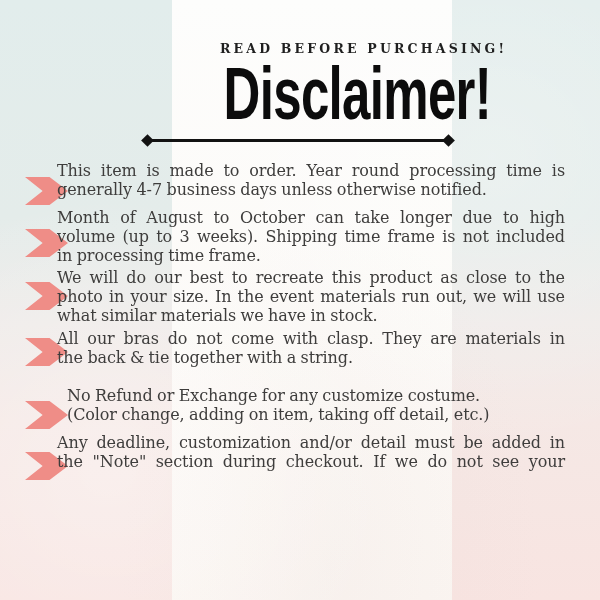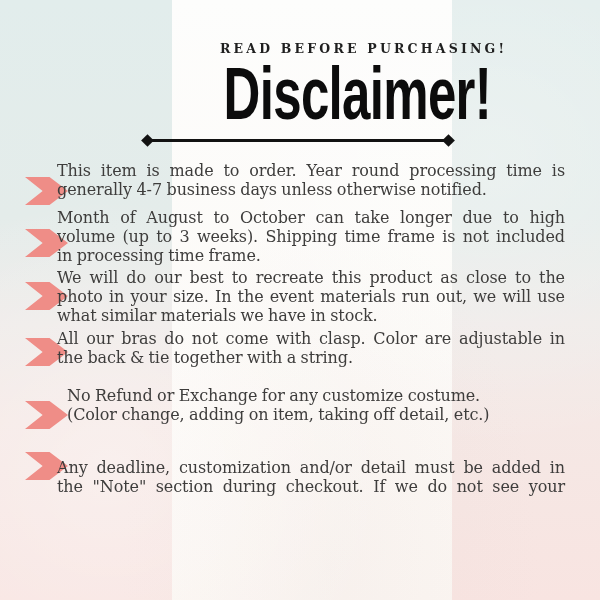--- a/index.html
+++ b/index.html
@@ -83,28 +83,28 @@
         <div class="line last">in processing time frame.</div>
       </div>
       <div class="arrow" style="top: 282px; background: rgb(239, 141, 135);"></div>
       <div class="para" style="top: 268px;">
         <div class="line">We will do our best to recreate this product as close to the</div>
         <div class="line">photo in your size. In the event materials run out, we will use</div>
         <div class="line last">what similar materials we have in stock.</div>
       </div>
       <div class="arrow" style="top: 338px; background: rgb(239, 141, 135);"></div>
       <div class="para" style="top: 329px;">
-        <div class="line">All our bras do not come with clasp. Color are adjustable in</div>
+        <div class="line">All our bras do not come with clasp. They are materials in</div>
         <div class="line last">the back &amp; tie together with a string.</div>
       </div>
       <div class="arrow" style="top: 401px; background: rgb(239, 141, 135);"></div>
       <div class="para plain" style="top: 386px; margin-left: 10px;">
         <div class="line">No Refund or Exchange for any customize costume.</div>
         <div class="line last">(Color change, adding on item, taking off detail, etc.)</div>
       </div>
       <div class="arrow" style="top: 452px; background: rgb(239, 141, 135);"></div>
-      <div class="para" style="top: 433px; margin-top: 25px;">
+      <div class="para" style="top: 433px;">
         <div class="line">Any deadline, customization and/or detail must be added in</div>
         <div class="line">the "Note" section during checkout. If we do not see your</div>
       </div>
     </div>
 
 </div>
 
 </body></html>

